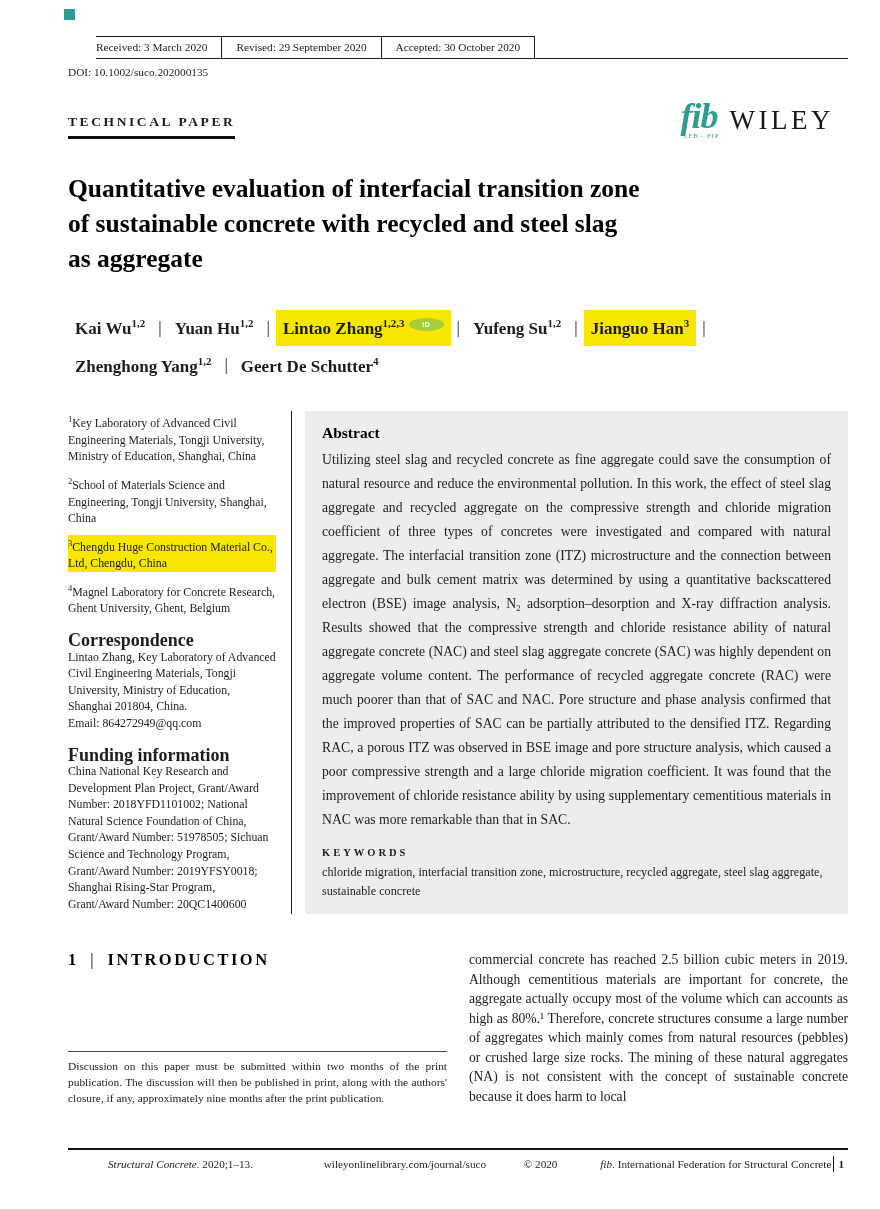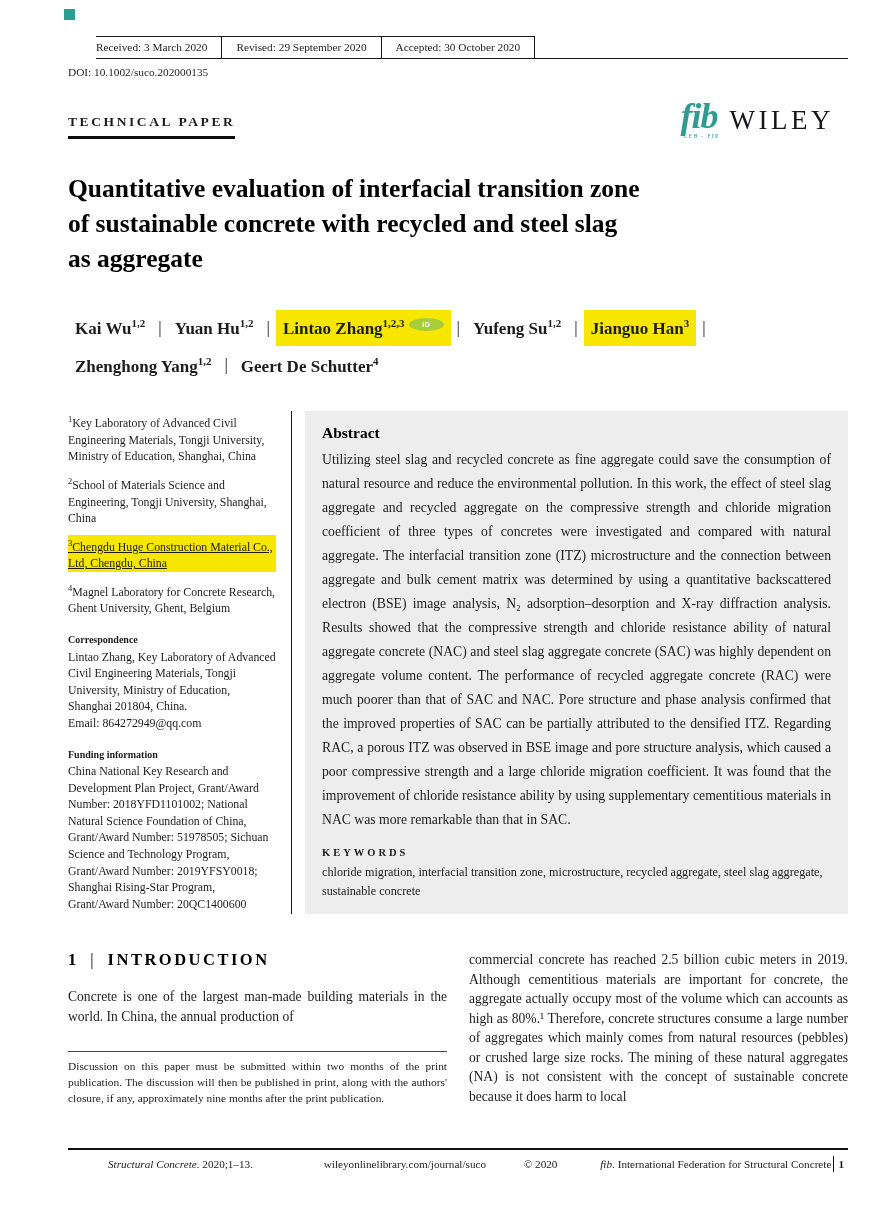--- a/index.html
+++ b/index.html
@@ -41,22 +41,22 @@
   .sep { margin:0 6px; font-weight:400; color:#222; }
   .orcid { display:inline-block; width:35px; height:13px; border-radius:50%; background:var(--orcid); color:#fff;
            font-family:"Liberation Sans", sans-serif; font-size:7.5px; font-weight:700; text-align:center;
            line-height:13px; vertical-align:super; margin-left:4px; }
 
   
   .main-cols { display:flex; margin-top:28px; }
   .left-col { width:224px; padding-right:15px; border-right:1px solid #1a1a1a; flex-shrink:0;
               font-size:11.8px; line-height:16.6px; }
   .aff { margin-bottom:8px; }
-  .aff.hl { background:var(--highlight);text-decoration:underline; }
-  .left-heading { font-weight:700; font-size:10px; }
+  .aff.hl { background:var(--highlight); }
+  .left-heading { font-weight:700; font-size:18px; }
   .corr, .fund { margin-top:15px; }
   sup.aff-sup { font-size:8.5px; }
 
   .abstract-block { flex:1; margin-left:13px; background:var(--absbg); padding:13px 17px 14px 17px; }
   .abstract-heading { font-size:15.5px; font-weight:700; margin-bottom:6px; color:#000; }
   .abstract-body { font-size:13.7px; line-height:24px; text-align:justify; }
   .kw-heading { margin-top:15px; font-size:10.5px; font-weight:700; letter-spacing:3px; }
   .kw-body { margin-top:5px; font-size:12.2px; line-height:1.5; }
 
   
@@ -155,21 +155,20 @@
         <div class="kw-heading">KEYWORDS</div>
         <div class="kw-body">chloride migration, interfacial transition zone, microstructure, recycled aggregate, steel slag aggregate, sustainable concrete</div>
       </div>
     </div>
 
     <div class="body-cols">
       <div class="body-col left-body">
         <div class="section-heading">
           <span>1</span><span class="sec-sep">|</span><span class="sec-title">INTRODUCTION</span>
         </div>
-        <p>Concrete is one of the largest man-made building materials in the world. In China, the annual production of</p>
         <div class="footnote" style="margin-top:auto;">Discussion on this paper must be submitted within two months of the print publication. The discussion will then be published in print, along with the authors' closure, if any, approximately nine months after the print publication.</div>
       </div>
       <div class="body-col">
         <p>commercial concrete has reached 2.5 billion cubic meters in 2019. Although cementitious materials are important for concrete, the aggregate actually occupy most of the volume which can accounts as high as 80%.¹ Therefore, concrete structures consume a large number of aggregates which mainly comes from natural resources (pebbles) or crushed large size rocks. The mining of these natural aggregates (NA) is not consistent with the concept of sustainable concrete because it does harm to local</p>
       </div>
     </div>
   </div>
 
   <div class="footer">
     <div class="footer-left">

